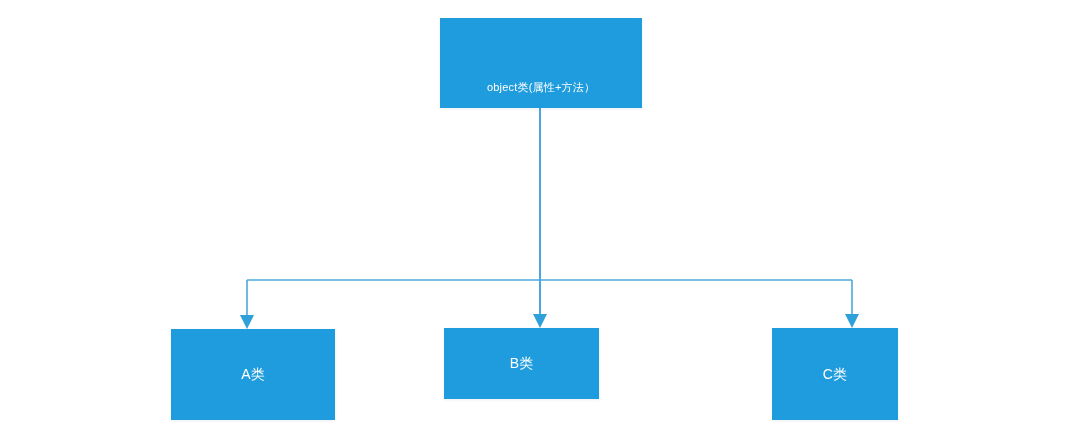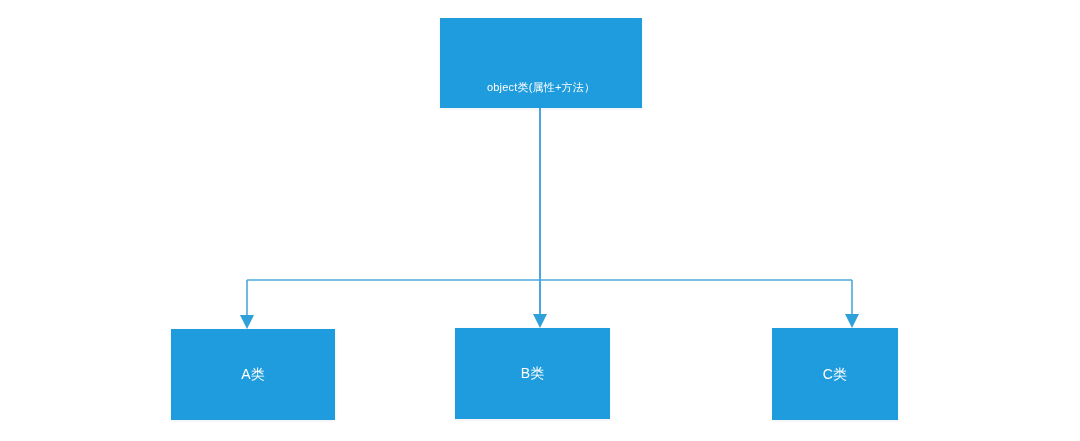--- a/index.html
+++ b/index.html
@@ -55,24 +55,24 @@
     font-size: 11px;
     margin-top: 48px;
   }
   #node-a {
     left: 171px;
     top: 329px;
     width: 164px;
     height: 91px;
   }
   #node-b {
-    left: 455px;
+    left: 444px;
     top: 328px;
     width: 155px;
-    height: 91px;
+    height: 71px;
   }
   #node-c {
     left: 772px;
     top: 328px;
     width: 126px;
     height: 92px;
   }
   #node-a .node-label,
   #node-b .node-label,
   #node-c .node-label {

